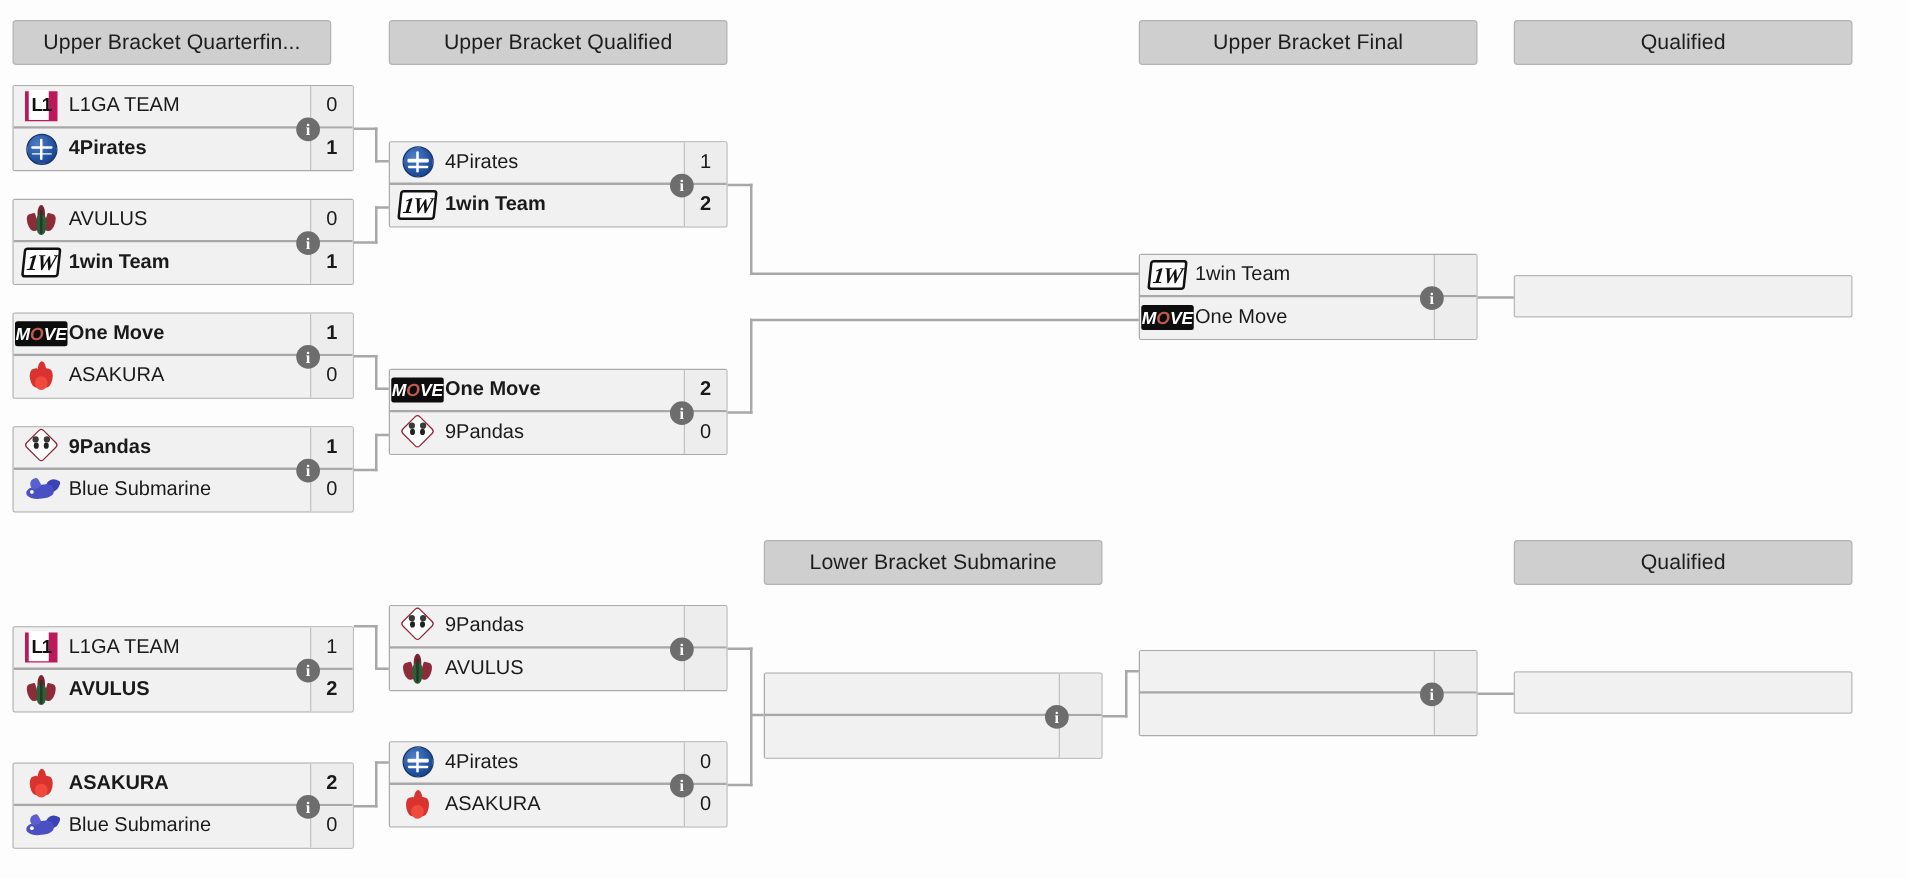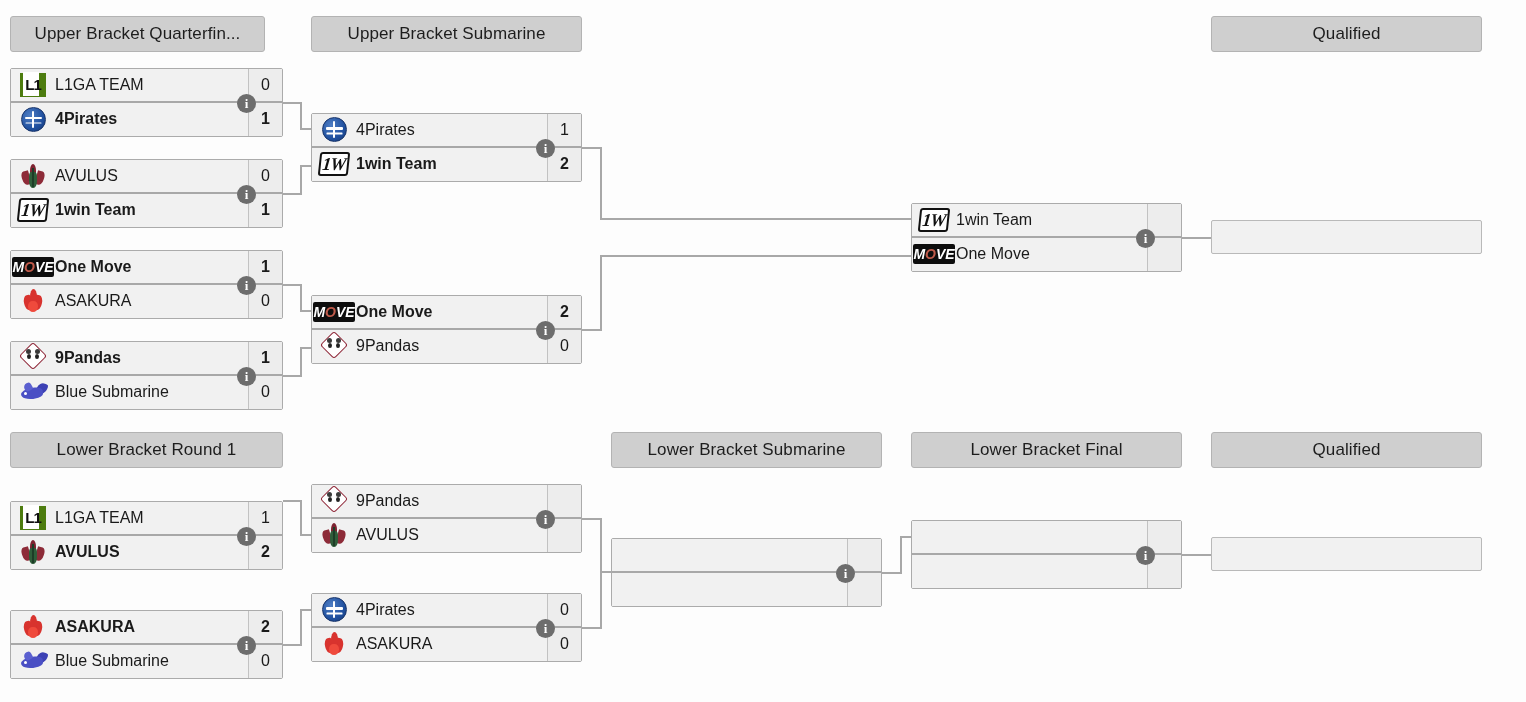--- a/index.html
+++ b/index.html
@@ -95,21 +95,21 @@
   .qual-slot{
     position:absolute;
     box-sizing:border-box;
     border:1px solid #b9b9b9;
     border-radius:2px;
     background:#f1f1f1;
   }
 
   
   .lg-l1ga{
-    width:26px;height:24px;background:#4d7c0f;
+    width:26px;height:24px;background:#be185d;
     display:flex;align-items:center;justify-content:center;
     font-family:"Liberation Sans", sans-serif;
     font-weight:bold;font-size:15px;color:#111;
     letter-spacing:-1px;
   }
   .lg-l1ga::before{
     content:"";position:absolute;left:5px;top:0;width:16px;height:24px;background:#fff;
   }
   .lg-l1ga span{position:relative;z-index:2;}
 
@@ -252,33 +252,30 @@
     <div class="ln h" style="left: 582px; top: 627px; width: 20px; height: 2px;"></div>
     <div class="ln v" style="left: 600px; top: 571px; width: 2px; height: 58px;"></div>
     <div class="ln h" style="left: 882px; top: 572px; width: 20px; height: 2px;"></div>
     <div class="ln v" style="left: 900px; top: 536px; width: 2px; height: 38px;"></div>
     <div class="ln h" style="left: 900px; top: 536px; width: 11px; height: 2px;"></div>
     <div class="ln h" style="left: 1182px; top: 554px; width: 29px; height: 2px;"></div>
     <div class="round-header" style="left: 10px; top: 16px; width: 255px;">
       <span>Upper Bracket Quarterfin...</span>
     </div>
     <div class="round-header" style="left: 311px; top: 16px; width: 271px;">
-      <span>Upper Bracket Submarine</span>
+      <span>Upper Bracket Qualified</span>
+    </div>
+    <div class="round-header" style="left: 911px; top: 16px; width: 271px;">
+      <span>Upper Bracket Final</span>
     </div>
     <div class="round-header" style="left: 1211px; top: 16px; width: 271px;">
       <span>Qualified</span>
     </div>
-    <div class="round-header" style="left: 10px; top: 432px; width: 273px;">
-      <span>Lower Bracket Round 1</span>
-    </div>
     <div class="round-header" style="left: 611px; top: 432px; width: 271px;">
       <span>Lower Bracket Submarine</span>
-    </div>
-    <div class="round-header" style="left: 911px; top: 432px; width: 271px;">
-      <span>Lower Bracket Final</span>
     </div>
     <div class="round-header" style="left: 1211px; top: 432px; width: 271px;">
       <span>Qualified</span>
     </div>
     <div class="match" style="left: 10px; top: 68px; width: 273px; height: 69px;">
       <div class="row top">
         <span class="logo">
           <span class="lg-l1ga">
             <span>L1</span>
           </span>

